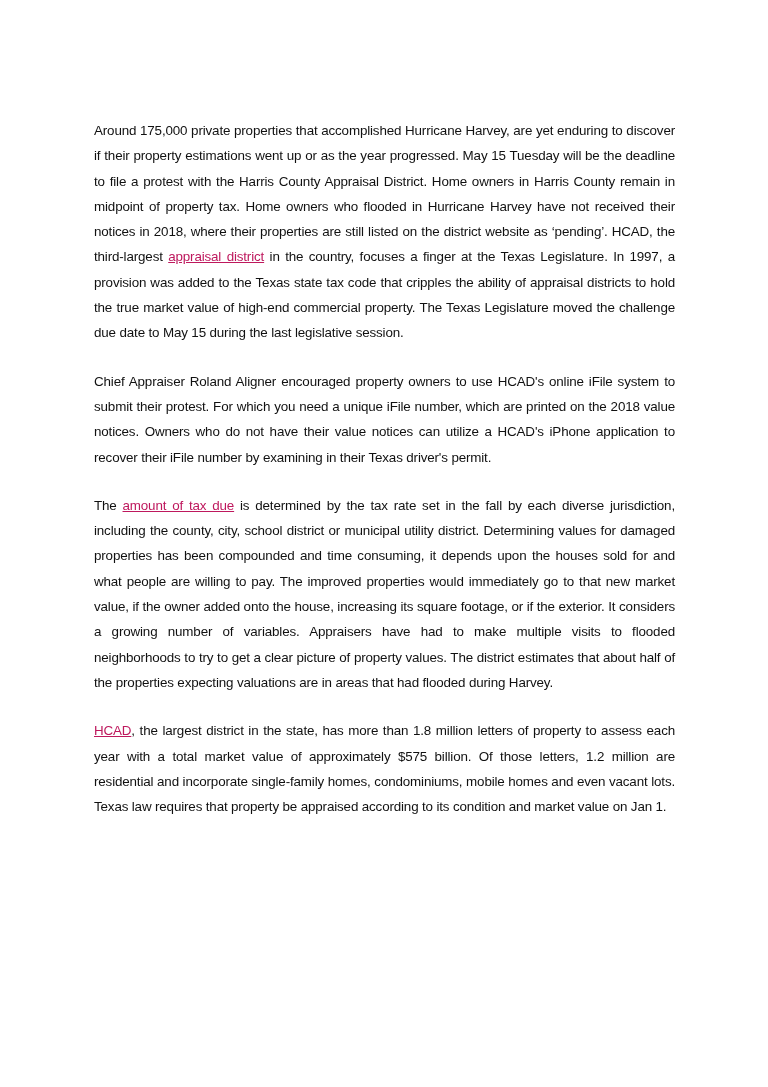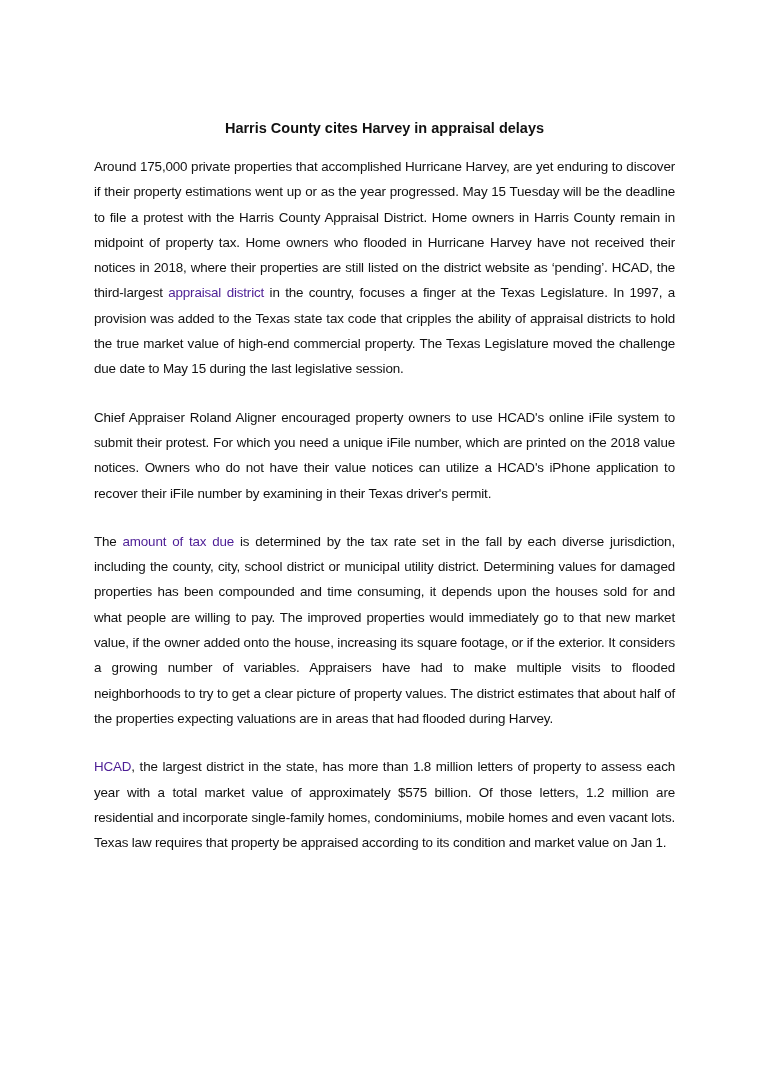--- a/index.html
+++ b/index.html
@@ -9,27 +9,26 @@
     font-family: "Liberation Sans", sans-serif; color: #111111;
   }
   .title {
     text-align: center; font-weight: bold; font-size: 14.5px;
     margin: 0 0 16px 0; line-height: 20px;
   }
   .para {
     font-size: 13.4px; line-height: 25.3px; text-align: justify;
     margin: 0 0 23px 0; letter-spacing: -0.15px;
   }
-  .link { color: #4c1d95; }
+  .link { color: #be185d; text-decoration: underline; }
 </style>
 </head>
 <body>
 
 <div class="page">
-  <div class="title">Harris County cites Harvey in appraisal delays</div>
 
   <p class="para">
     <span>Around 175,000 private properties that accomplished Hurricane Harvey, are yet enduring to discover if their property estimations went up or as the year progressed. May 15 Tuesday will be the deadline to file a protest with the Harris County Appraisal District. Home owners in Harris County remain in midpoint of property tax. Home owners who flooded in Hurricane Harvey have not received their notices in 2018, where their properties are still listed on the district website as ‘pending’.  HCAD, the third-largest </span><a class="link">appraisal district</a><span> in the country, focuses a finger at the Texas Legislature. In 1997, a provision was added to the Texas state tax code that cripples the ability of appraisal districts to hold the true market value of high-end commercial property. The Texas Legislature moved the challenge due date to May 15 during the last legislative session.</span>
   </p>
 
   <p class="para">
     <span>Chief Appraiser Roland Aligner encouraged property owners to use HCAD's online iFile system to submit their protest. For which you need a unique iFile number, which are printed on the 2018 value notices. Owners who do not have their value notices can utilize a HCAD's iPhone application to recover their iFile number by examining in their Texas driver's permit.</span>
   </p>
 
   <p class="para">

